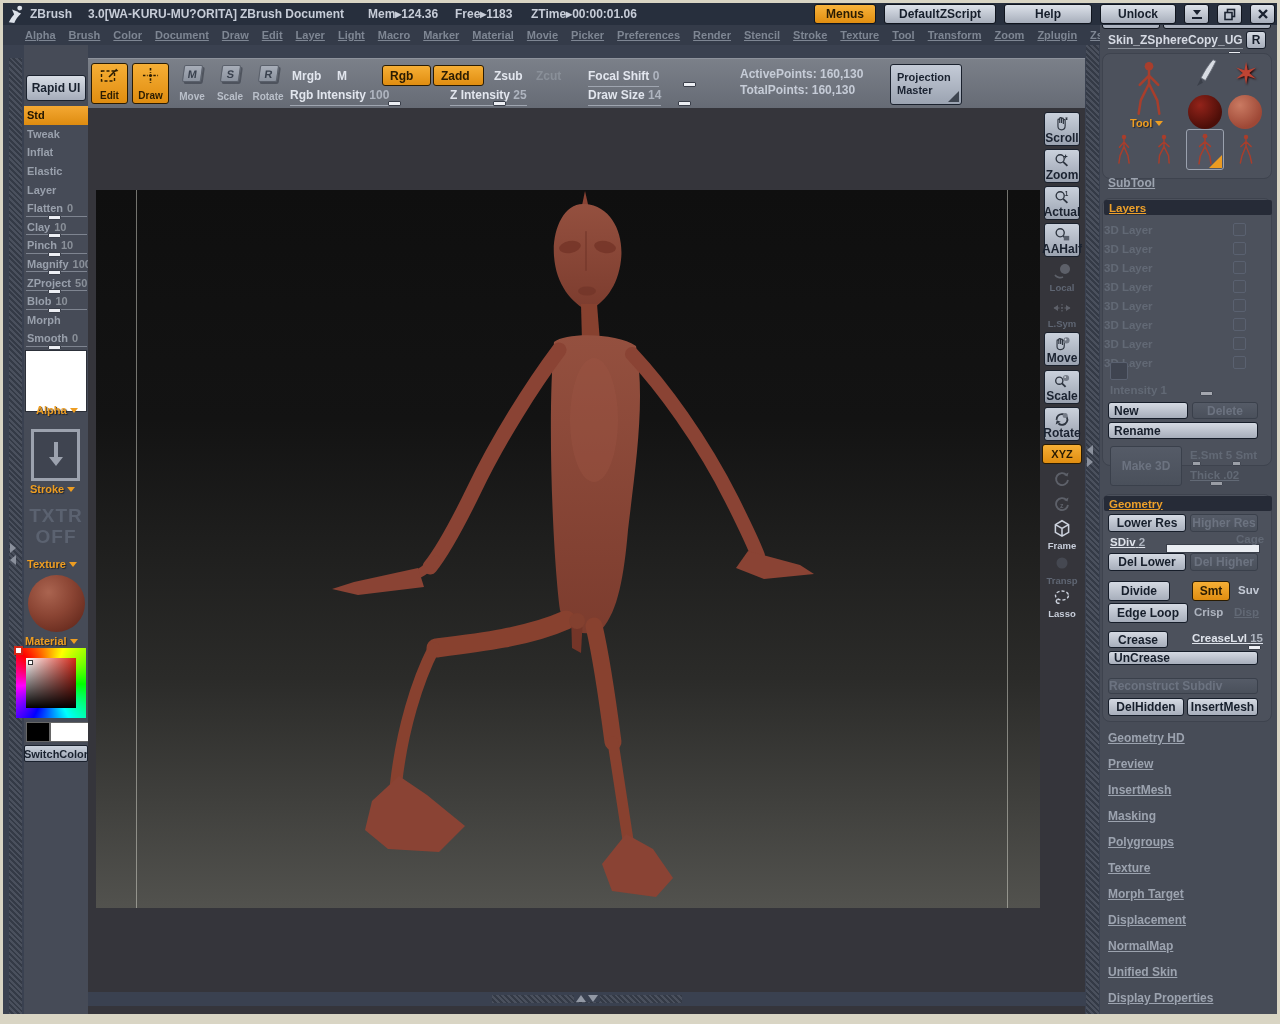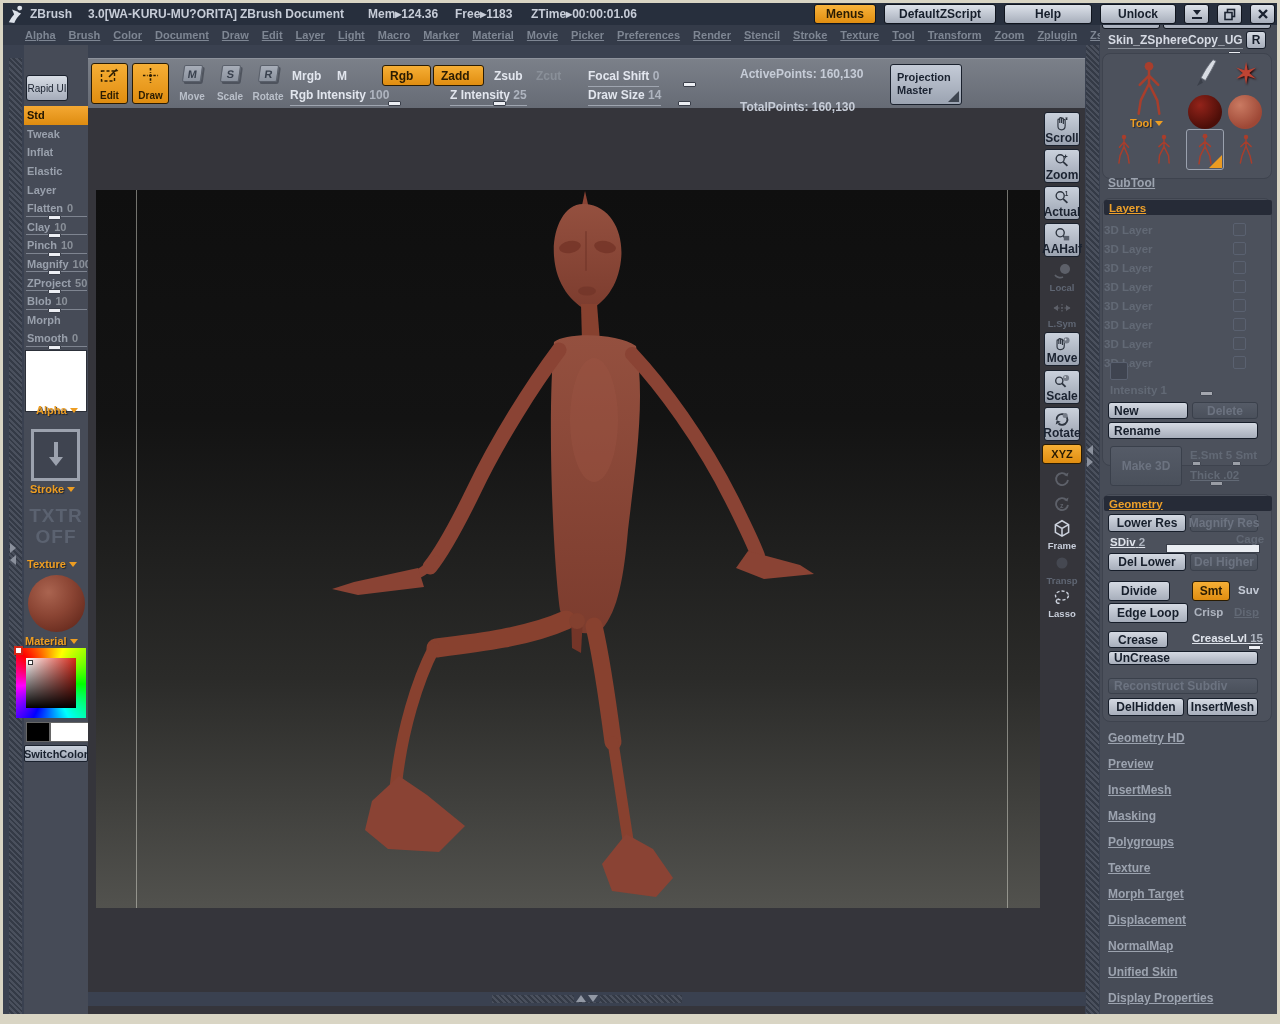--- a/index.html
+++ b/index.html
@@ -29,21 +29,21 @@
 .tlab.dim{color:#8A9099}
 .slid{border-bottom:1px solid #9FA5B0;padding-bottom:3px}
 .sh{position:absolute;width:13px;height:5px;background:#ECEEF3;border:1px solid #3A3F4A;border-radius:1px}
 .minibtn{position:absolute;height:21px;border:1px solid #2a1c03;border-radius:3px;background:linear-gradient(#F6AF36,#E08D10);color:#2A1C03;font-weight:bold;font-size:12px;display:flex;align-items:center;padding:0 7px;cursor:pointer}
 .pm{position:absolute;left:802px;top:5px;width:72px;height:41px;background:linear-gradient(#C4CBD7,#9BA3B1);border:1px solid #1a212d;border-radius:3px;color:#1A2230;font-size:11px;font-weight:bold;line-height:13px;padding:6px 0 0 6px;cursor:pointer}
 .pm:after{content:"";position:absolute;right:2px;bottom:2px;border-left:11px solid transparent;border-bottom:11px solid #3E4550}
 
 .leftcol{position:absolute;left:3px;top:45px;width:85px;bottom:10px;background:#3A4150}
 .ltray{position:absolute;left:6px;top:13px;width:13px;bottom:0;background-image:repeating-linear-gradient(45deg,#4A505D 0 2px,#343A46 2px 4px)}
 .lpanel{position:absolute;left:21px;top:0;width:64px;bottom:0;background:#464B57}
-.rapid{position:absolute;left:2px;top:30px;width:42px;height:26px;background:linear-gradient(#D8DDE5,#A5ACBA);border:1px solid #1a212d;border-radius:3px;color:#19212E;font-size:10px;font-weight:normal;display:flex;align-items:center;justify-content:center;cursor:pointer}
+.rapid{position:absolute;left:2px;top:30px;width:60px;height:26px;background:linear-gradient(#D8DDE5,#A5ACBA);border:1px solid #1a212d;border-radius:3px;color:#19212E;font-size:12px;font-weight:bold;display:flex;align-items:center;justify-content:center;cursor:pointer}
 .blist{position:absolute;left:0;top:61px;width:64px}
 .brow{position:relative;height:18.6px;display:flex;align-items:center;padding-left:3px;font-size:11px;font-weight:bold;color:#99A0AC;cursor:pointer;white-space:nowrap}
 .brow .val{margin-left:4px;color:#8A9099}
 .brow.selected{background:linear-gradient(#F4A833,#DE8C10);color:#1E1402}
 .brow.selected .val{color:#1E1402}
 .brow .track{display:none}
 .brow.slider .track{display:block;position:absolute;left:2px;right:1px;bottom:1px;border-bottom:1px solid #7E8490}
 .brow .bh{display:none}
 .brow.slider .bh{display:block;position:absolute;bottom:-2px;left:38%;width:13px;height:5px;background:#ECEEF3;border:1px solid #3A3F4A;border-radius:1px}
 .orangelab{color:#ED9D22;font-size:11px;font-weight:bold;display:flex;align-items:center;gap:3px;text-shadow:1px 1px 1px #20242c}
@@ -223,21 +223,21 @@
   <span class="tlab slid" style="left:362px;top:29px"><span>Z Intensity</span>&nbsp;<span style="color:#AEB4BF">25</span></span>
   <span class="sh" style="left:405px;top:42px"></span>
 
   <span class="tlab slid" style="left:500px;top:10px"><span>Focal Shift</span>&nbsp;<span style="color:#AEB4BF">0</span></span>
   <span class="sh" style="left:595px;top:23px"></span>
 
   <span class="tlab slid" style="left:500px;top:29px"><span>Draw Size</span>&nbsp;<span style="color:#AEB4BF">14</span></span>
   <span class="sh" style="left:590px;top:42px"></span>
 
   <span class="tlab" style="left:652px;top:8px;color:#C6CCD7">ActivePoints: 160,130</span>
-  <span class="tlab" style="left:652px;top:41px;color:#C6CCD7">TotalPoints: 160,130</span>
+  <span class="tlab" style="left:652px;top:24px;color:#C6CCD7">TotalPoints: 160,130</span>
 
   <div class="pm">
     <span>Projection</span><br>
     <span>Master</span>
   </div>
 </div>
 
 <div class="leftcol">
   <div class="ltray">
     <div class="chevs" style="top:485px">
@@ -671,37 +671,37 @@
   <span class="sh" style="left:92px;top:436px;opacity:.5;width:9px"></span>
   <span class="sh" style="left:132px;top:436px;opacity:.5;width:9px"></span>
   <span class="dimtxt abs" style="left:90px;top:444px;text-decoration:underline">Thick .02</span>
   <span class="sh" style="left:110px;top:456px;opacity:.5"></span>
 
   <div class="group" style="top:469px;height:228px"></div>
   <div class="sechead" style="top:471px">
       <span>Geometry</span>
     </div>
   <button class="rbtn" style="left:8px;top:489px;width:78px;height:18px">Lower Res</button>
-  <button class="rbtn dim" style="left:90px;top:489px;width:68px;height:18px">Magnify Res</button>
+  <button class="rbtn dim" style="left:90px;top:489px;width:68px;height:18px">Higher Res</button>
   <span class="wtxt abs" style="left:10px;top:511px;text-decoration:underline"><span>SDiv</span>&nbsp;<span style="color:#AEB4BF">2</span></span>
   <span class="abs" style="left:66px;top:519px;width:94px;height:9px;background:#EAEDF2;border:1px solid #3a3f4a"></span>
   <span class="dimtxt abs" style="left:136px;top:508px">Cage</span>
   <button class="rbtn" style="left:8px;top:528px;width:78px;height:18px">Del Lower</button>
   <button class="rbtn dim" style="left:90px;top:528px;width:68px;height:18px">Del Higher</button>
   <button class="rbtn" style="left:8px;top:556px;width:62px;height:20px">Divide</button>
   <button class="rbtn or" style="left:92px;top:556px;width:38px;height:20px">Smt</button>
   <span class="ltxt abs" style="left:138px;top:559px">Suv</span>
   <button class="rbtn" style="left:8px;top:578px;width:80px;height:20px">Edge Loop</button>
   <span class="ltxt abs" style="left:94px;top:581px;color:#AEB4BF">Crisp</span>
   <span class="dimtxt abs" style="left:134px;top:581px;text-decoration:underline">Disp</span>
   <button class="rbtn" style="left:8px;top:606px;width:60px;height:17px">Crease</button>
   <span class="wtxt abs" style="left:92px;top:607px;text-decoration:underline"><span>CreaseLvl</span>&nbsp;<span style="color:#AEB4BF">15</span></span>
   <span class="sh" style="left:148px;top:620px"></span>
   <button class="rbtn" style="left:8px;top:626px;width:150px;height:14px;justify-content:flex-start;padding-left:5px">UnCrease</button>
-  <button class="rbtn dim" style="left:8px;top:653px;width:150px;height:16px;justify-content:flex-start;padding-left:5px">Reconstruct Subdiv</button>
+  <button class="rbtn dim" style="left:8px;top:653px;width:150px;height:16px;justify-content:flex-start;">Reconstruct Subdiv</button>
   <button class="rbtn" style="left:8px;top:673px;width:76px;height:18px">DelHidden</button>
   <button class="rbtn" style="left:87px;top:673px;width:71px;height:18px">InsertMesh</button>
 
   <div class="seclist" style="top:706px">
 
       <div class="secitem">
         <span class="graylink">Geometry HD</span>
       </div>
 
       <div class="secitem">

